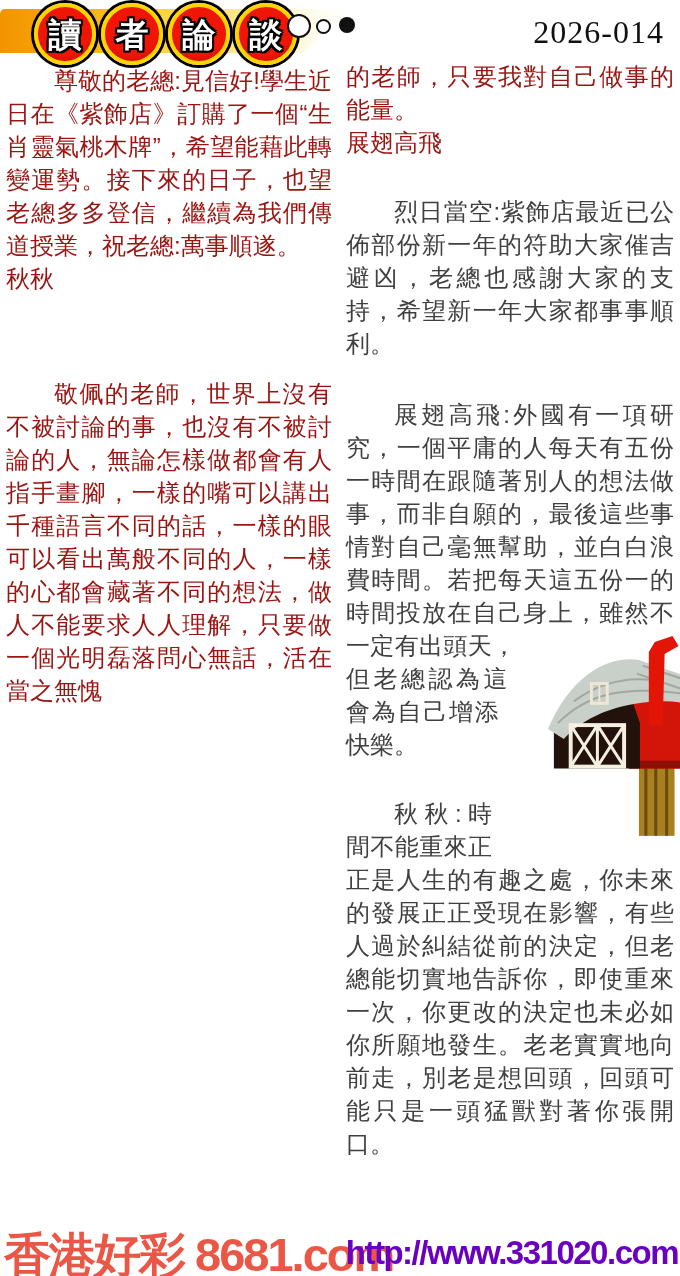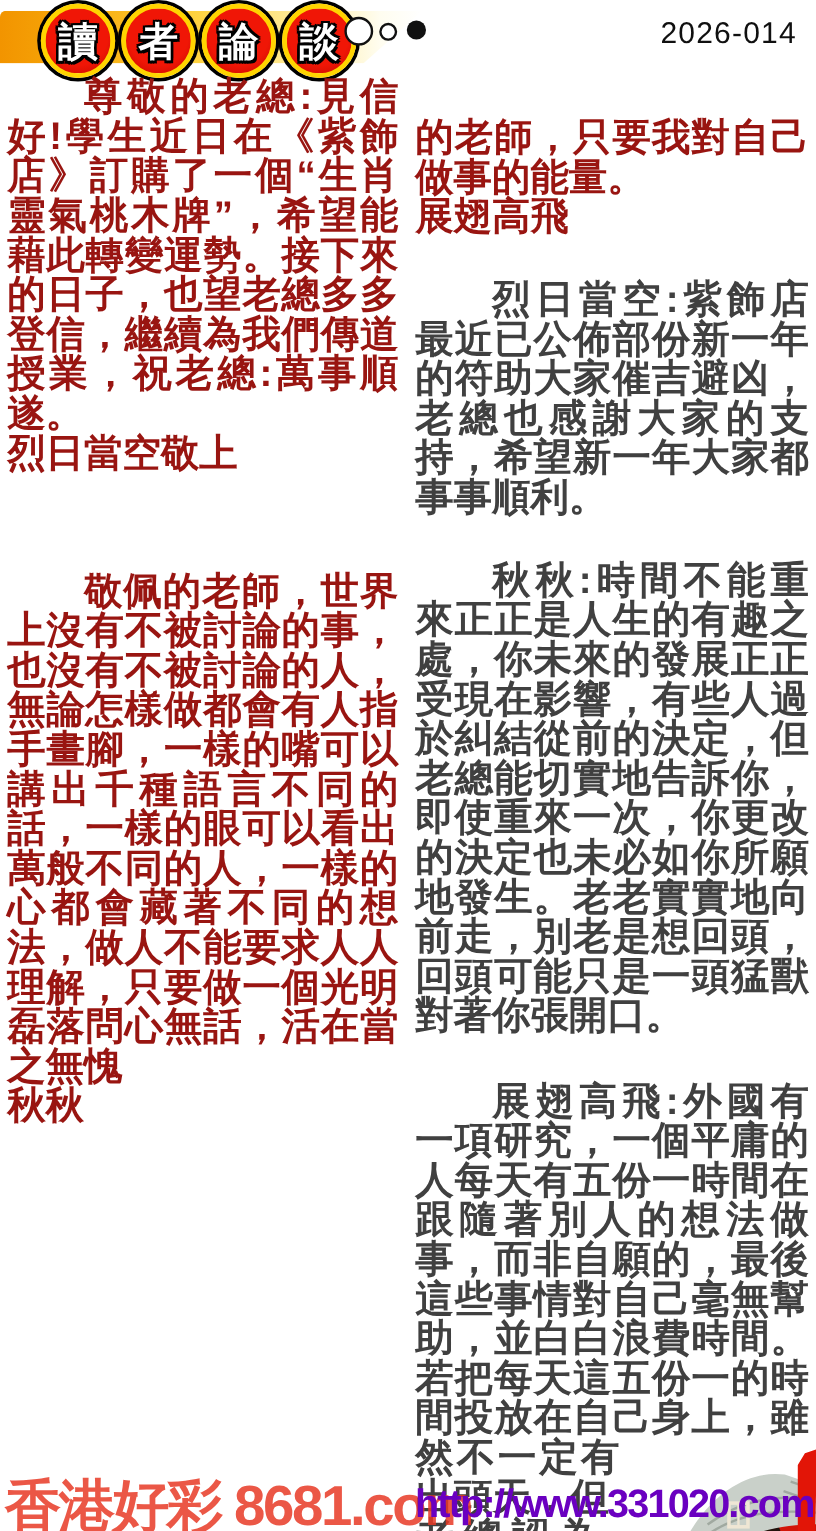--- a/index.html
+++ b/index.html
@@ -27,28 +27,28 @@
     font-size:33px;font-weight:800;color:#fff;line-height:1;
     text-shadow:-2px 0 #000,2px 0 #000,0 -2px #000,0 2px #000,
                 -2px -2px #000,2px 2px #000,-2px 2px #000,2px -2px #000;
   }
   .dot{position:absolute;border-radius:50%;}
   .dot.big  {left:287px;top:14px;width:20px;height:20px;border:2px solid #111;background:#fff;}
   .dot.small{left:316px;top:19px;width:11px;height:11px;border:2px solid #111;background:#fff;}
   .dot.fill {left:339px;top:17px;width:16px;height:16px;background:#111;}
   .issue{
     position:absolute;right:16px;top:14px;
-    font-family:Liberation Sans, sans-serif;
-    font-size:25px;color:#101010;letter-spacing:1px;
+    font-family:Liberation Serif, serif;
+    font-size:32px;color:#101010;letter-spacing:1px;
   }
   
-  .col{position:absolute;font-weight:700;font-size:32px;line-height:33px;}
+  .col{position:absolute;font-weight:400;font-size:24px;line-height:33px;}
   .col p{margin:0;text-align:justify;text-justify:inter-character;}
   #col-left {left:6px;  top:64px;width:326px;}
-  #col-right{left:346px;top:60px;width:328px;margin-top:38px;}
+  #col-right{left:346px;top:60px;width:328px;}
   .letter{color:#991511;}
   .reply{color:#404040;}
   .indent{text-indent:2em;}
   .signoff{text-align:left;padding-right:14px;}
   .mt{margin-top:36px !important;}
   .mt2{margin-top:82px !important;}
   .mt3{margin-top:38px !important;}
   
   .mailbox{
     float:right;width:178px;height:206px;margin:2px 0 0 4px;
@@ -89,32 +89,29 @@
   </div>
 
   <div class="dot big"></div>
   <div class="dot small"></div>
   <div class="dot fill"></div>
 
   <div class="issue">2026-014</div>
 
   <div class="col" id="col-left">
     <p class="letter indent">尊敬的老總:見信好!學生近日在《紫飾店》訂購了一個“生肖靈氣桃木牌”，希望能藉此轉變運勢。接下來的日子，也望老總多多登信，繼續為我們傳道授業，祝老總:萬事順遂。</p>
-    <p class="letter signoff">烈日當空敬上</p>
+    <p class="letter signoff">秋秋</p>
     <p class="letter indent mt2">敬佩的老師，世界上沒有不被討論的事，也沒有不被討論的人，無論怎樣做都會有人指手畫腳，一樣的嘴可以講出千種語言不同的話，一樣的眼可以看出萬般不同的人，一樣的心都會藏著不同的想法，做人不能要求人人理解，只要做一個光明磊落問心無話，活在當之無愧</p>
-    <p class="letter signoff">秋秋</p>
   </div>
 
   <div class="col" id="col-right">
     <p class="letter">的老師，只要我對自己做事的能量。</p>
     <p class="letter signoff">展翅高飛</p>
 
     <p class="reply indent mt">烈日當空:紫飾店最近已公佈部份新一年的符助大家催吉避凶，老總也感謝大家的支持，希望新一年大家都事事順利。</p>
-    <p class="reply indent mt">秋秋:時間不能重來正正是人生的有趣之處，你未來的發展正正受現在影響，有些人過於糾結從前的決定，但老總能切實地告訴你，即使重來一次，你更改的決定也未必如你所願地發生。老老實實地向前走，別老是想回頭，回頭可能只是一頭猛獸對著你張開口。</p>
-
     <p class="reply indent mt3"><span>展翅高飛:外國有一項研究，一個平庸的人每天有五份一時間在跟隨著別人的想法做事，而非自願的，最後這些事情對自己毫無幫助，並白白浪費時間。若把每天這五份一的時間投放在自己身上，雖</span><span class="mailbox"><svg viewBox="0 0 180 206" width="178" height="206" xmlns="http://www.w3.org/2000/svg">
 
         <rect x="96" y="128" width="36" height="78" fill="#a8801f"></rect>
         <path d="M103,128 v78 M113,132 v74 M124,129 v77" stroke="#6b4a10" stroke-width="3" fill="none"></path>
 
         <polygon points="86,60 178,80 178,138 86,138" fill="#d21508"></polygon>
         <polygon points="86,130 178,130 178,138 86,138" fill="#8f0e05"></polygon>
 
         <polygon points="10,138 10,92 28,60 57,40 86,60 97,92 97,138" fill="#22120b"></polygon>
 
@@ -122,18 +119,20 @@
         <path d="M100,34 L178,60 M94,42 L176,70 M30,70 C60,48 90,44 120,50 M14,92 C44,62 80,54 140,62" stroke="#8f988f" stroke-width="2" fill="none" opacity="0.7"></path>
 
         <rect x="48" y="52" width="16" height="20" fill="none" stroke="#efe6d4" stroke-width="3"></rect>
         <path d="M56,52 v20" stroke="#efe6d4" stroke-width="2"></path>
 
         <rect x="27" y="94" width="54" height="42" fill="none" stroke="#f5efe2" stroke-width="4"></rect>
         <path d="M54,94 v42 M27,94 L54,136 M54,94 L27,136 M54,94 L81,136 M81,94 L54,136" stroke="#f5efe2" stroke-width="3" fill="none"></path>
 
         <polygon points="106,94 106,20 112,10 130,4 136,14 122,22 120,94" fill="#e21507"></polygon>
       </svg></span><span>然不一定有出頭天，但老總認為這會為自己增添快樂。</span></p>
+
+    <p class="reply indent mt">秋秋:時間不能重來正正是人生的有趣之處，你未來的發展正正受現在影響，有些人過於糾結從前的決定，但老總能切實地告訴你，即使重來一次，你更改的決定也未必如你所願地發生。老老實實地向前走，別老是想回頭，回頭可能只是一頭猛獸對著你張開口。</p>
   </div>
 
   <div class="wm-red">香港好彩 8681.com</div>
   <div class="wm-url">http://www.331020.com</div>
 
 </div>
 
 </body></html>

